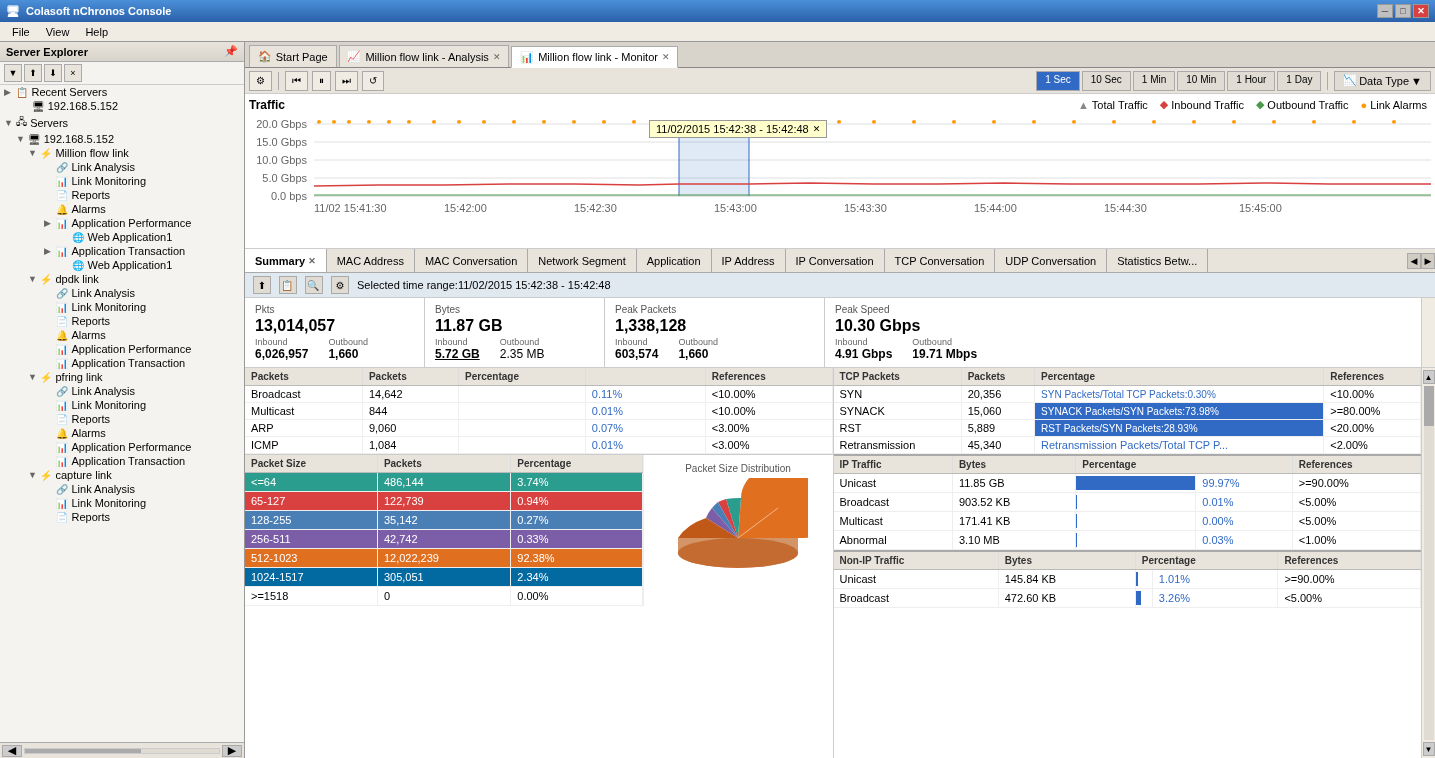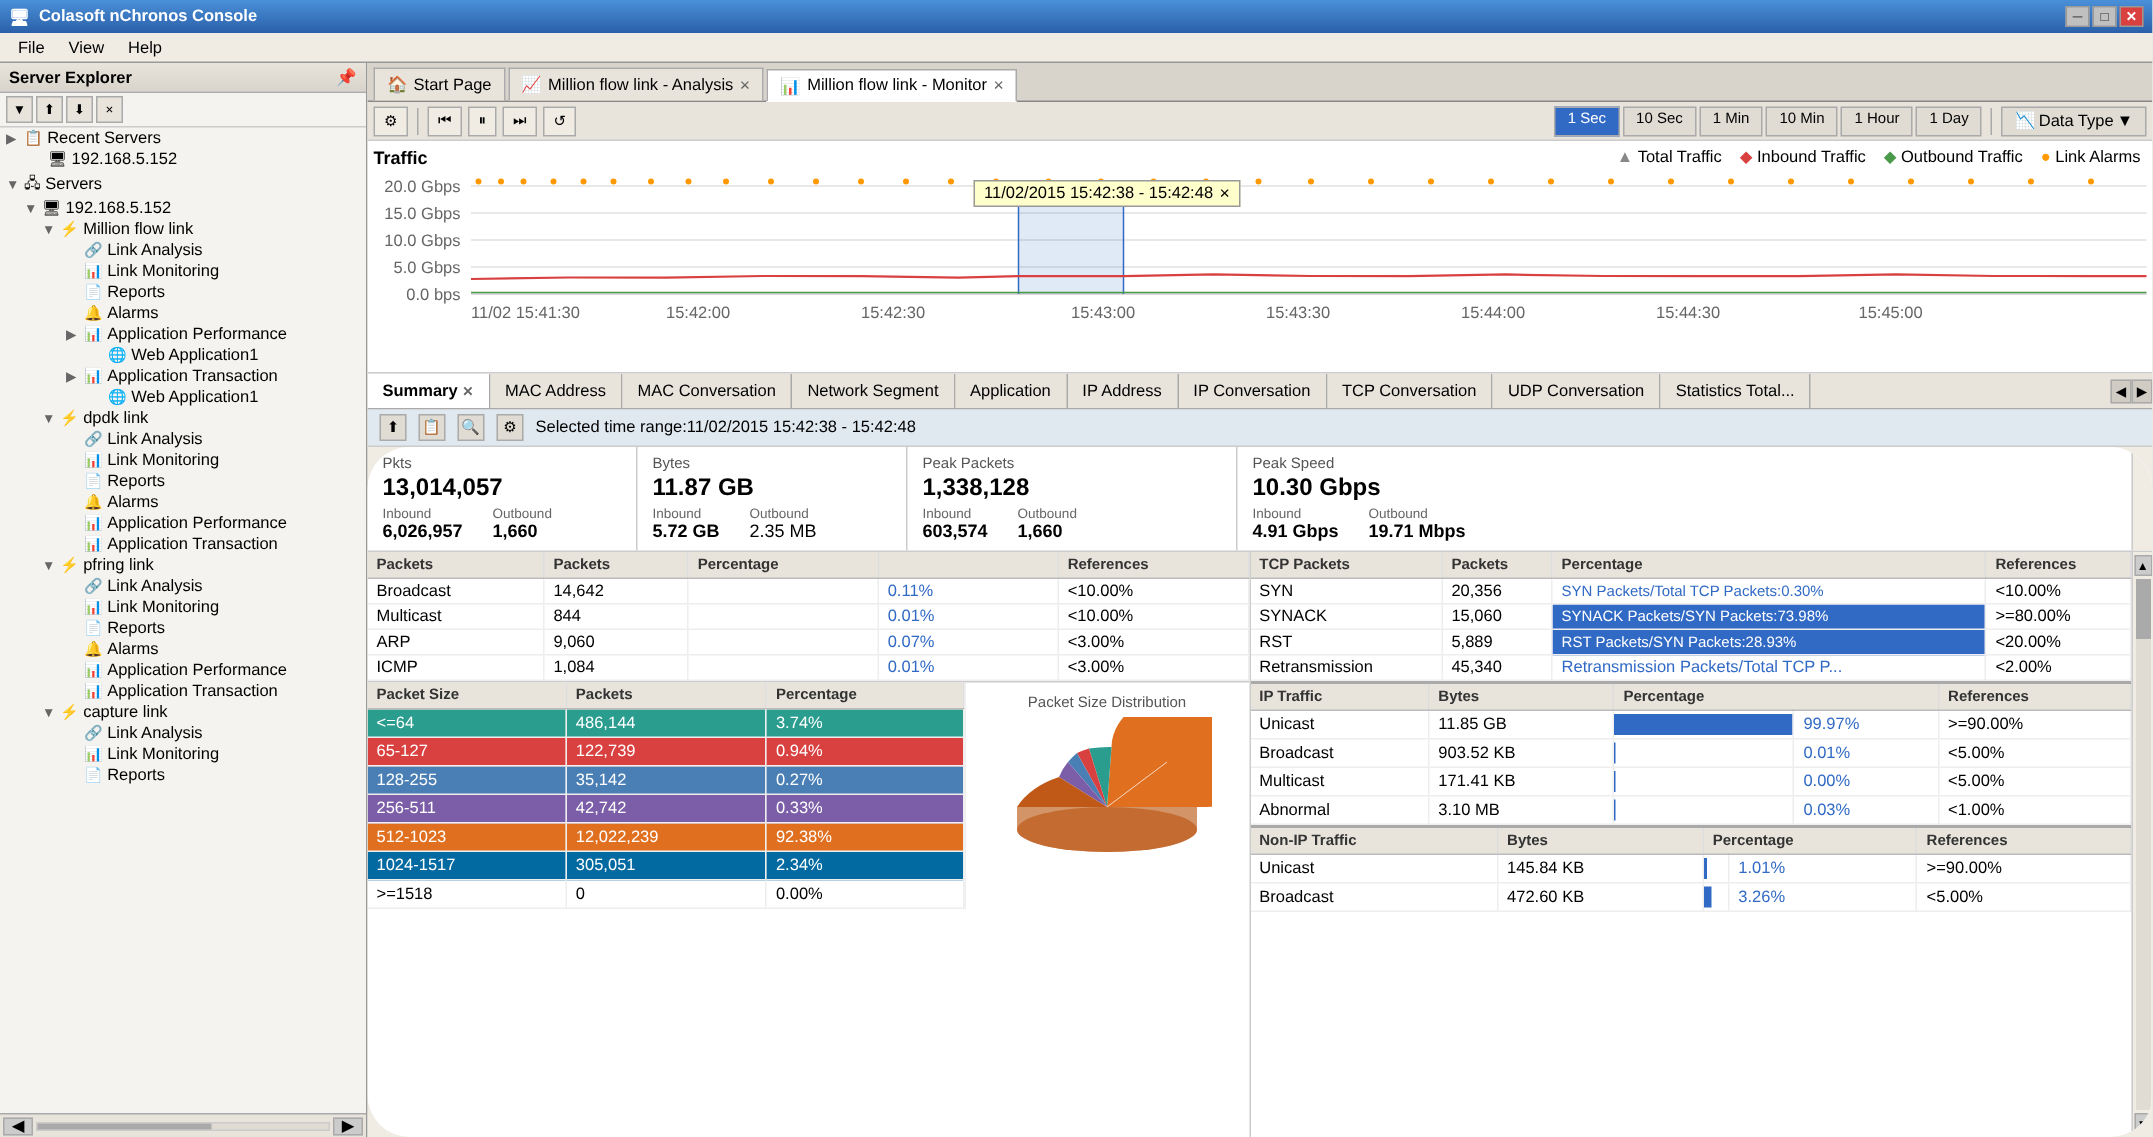--- a/index.html
+++ b/index.html
@@ -56,21 +56,21 @@
     .data-tab { padding: 3px 10px; border-right: 1px solid #aaa; cursor: pointer; font-size: 11px; white-space: nowrap; background: #e8e4dc; height: 24px; display: flex; align-items: center; gap: 3px; }
     .data-tab.active { background: white; font-weight: bold; }
     .data-tab-close { font-size: 9px; color: #666; }
     .data-tab-nav-btn { width: 14px; height: 16px; background: #d0ccc4; border: 1px solid #aaa; cursor: pointer; display: flex; align-items: center; justify-content: center; font-size: 9px; }
 
     
     .time-range-bar { background: #e0e8f0; border-bottom: 1px solid #ccc; padding: 3px 8px; font-size: 11px; display: flex; align-items: center; gap: 8px; }
     .icon-btn { width: 18px; height: 18px; background: #e0dcd4; border: 1px solid #aaa; cursor: pointer; font-size: 10px; display: flex; align-items: center; justify-content: center; }
 
     
-    .stats-area { flex: 1; overflow-y: auto; background: white; border-radius: 28px; }
+    .stats-area { flex: 1; overflow-y: auto; background: white; }
     table { width: 100%; border-collapse: collapse; }
     table th { background: #e8e4dc; padding: 3px 6px; border-bottom: 1px solid #bbb; border-right: 1px solid #ddd; text-align: left; font-size: 10px; font-weight: bold; color: #333; }
     table td { padding: 2px 6px; border-bottom: 1px solid #eee; border-right: 1px solid #eee; font-size: 11px; }
 
     
     .stats-area::-webkit-scrollbar { width: 12px; }
     .stats-area::-webkit-scrollbar-track { background: #f0ece4; }
     .stats-area::-webkit-scrollbar-thumb { background: #aaa; }
 
     .traffic-chart-inner { position: relative; height: 120px; }
@@ -451,21 +451,21 @@
       <div class="data-tab">
         <span>IP Conversation</span>
       </div>
       <div class="data-tab">
         <span>TCP Conversation</span>
       </div>
       <div class="data-tab">
         <span>UDP Conversation</span>
       </div>
       <div class="data-tab">
-        <span>Statistics Total...</span>
+        <span>Statistics Betw...</span>
       </div>
       <div style="margin-left:auto; display:flex;">
         <div class="data-tab-nav-btn">◀</div>
         <div class="data-tab-nav-btn">▶</div>
       </div>
     </div>
 
     <div class="time-range-bar">
       <div class="icon-btn">⬆</div>
       <div class="icon-btn">📋</div>
@@ -492,21 +492,21 @@
             </div>
           </div>
         </div>
 
         <div style="padding:6px 10px; border-right:1px solid #ccc; min-width:180px;">
           <div style="font-size:10px; color:#555; margin-bottom:2px;">Bytes</div>
           <div style="font-size:16px; font-weight:bold; margin-bottom:2px;">11.87 GB</div>
           <div style="display:flex; gap:20px;">
             <div>
               <div style="font-size:9px; color:#666;">Inbound</div>
-              <div style="font-size:12px; font-weight:bold;">5.72 GB</div>
+              <div style="font-size:12px; font-weight:bold;text-decoration:underline;">5.72 GB</div>
             </div>
             <div>
               <div style="font-size:9px; color:#666;">Outbound</div>
               <div style="font-size:12px; font-weight:normal;">2.35 MB</div>
             </div>
           </div>
         </div>
 
         <div style="padding:6px 10px; border-right:1px solid #ccc; min-width:220px;">
           <div style="font-size:10px; color:#555; margin-bottom:2px;">Peak Packets</div>

